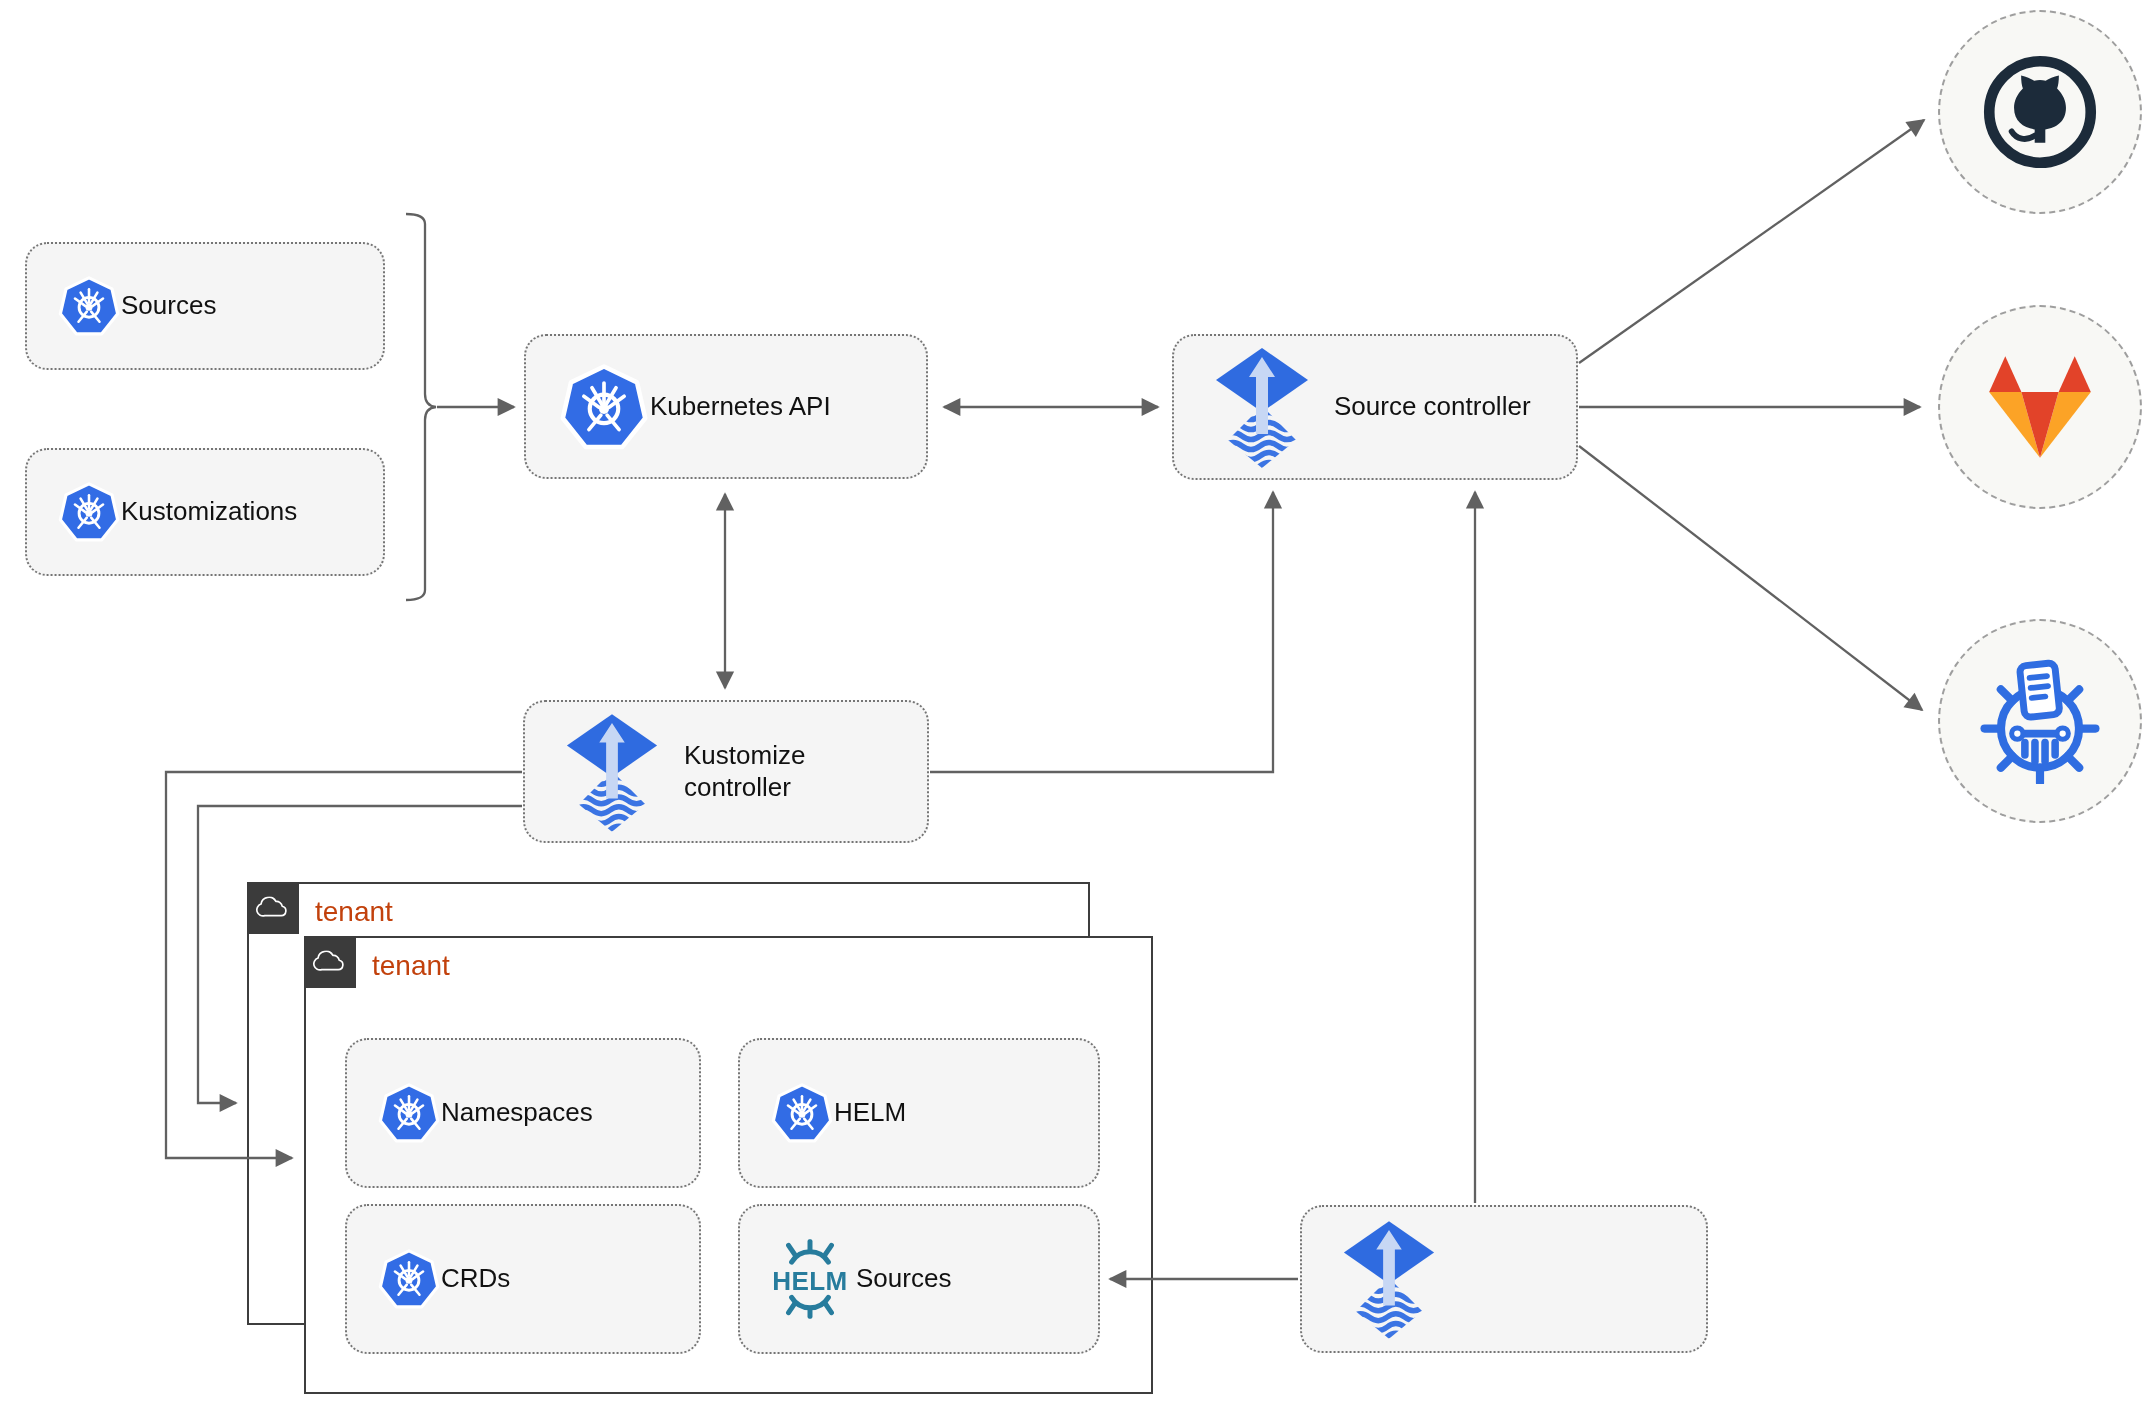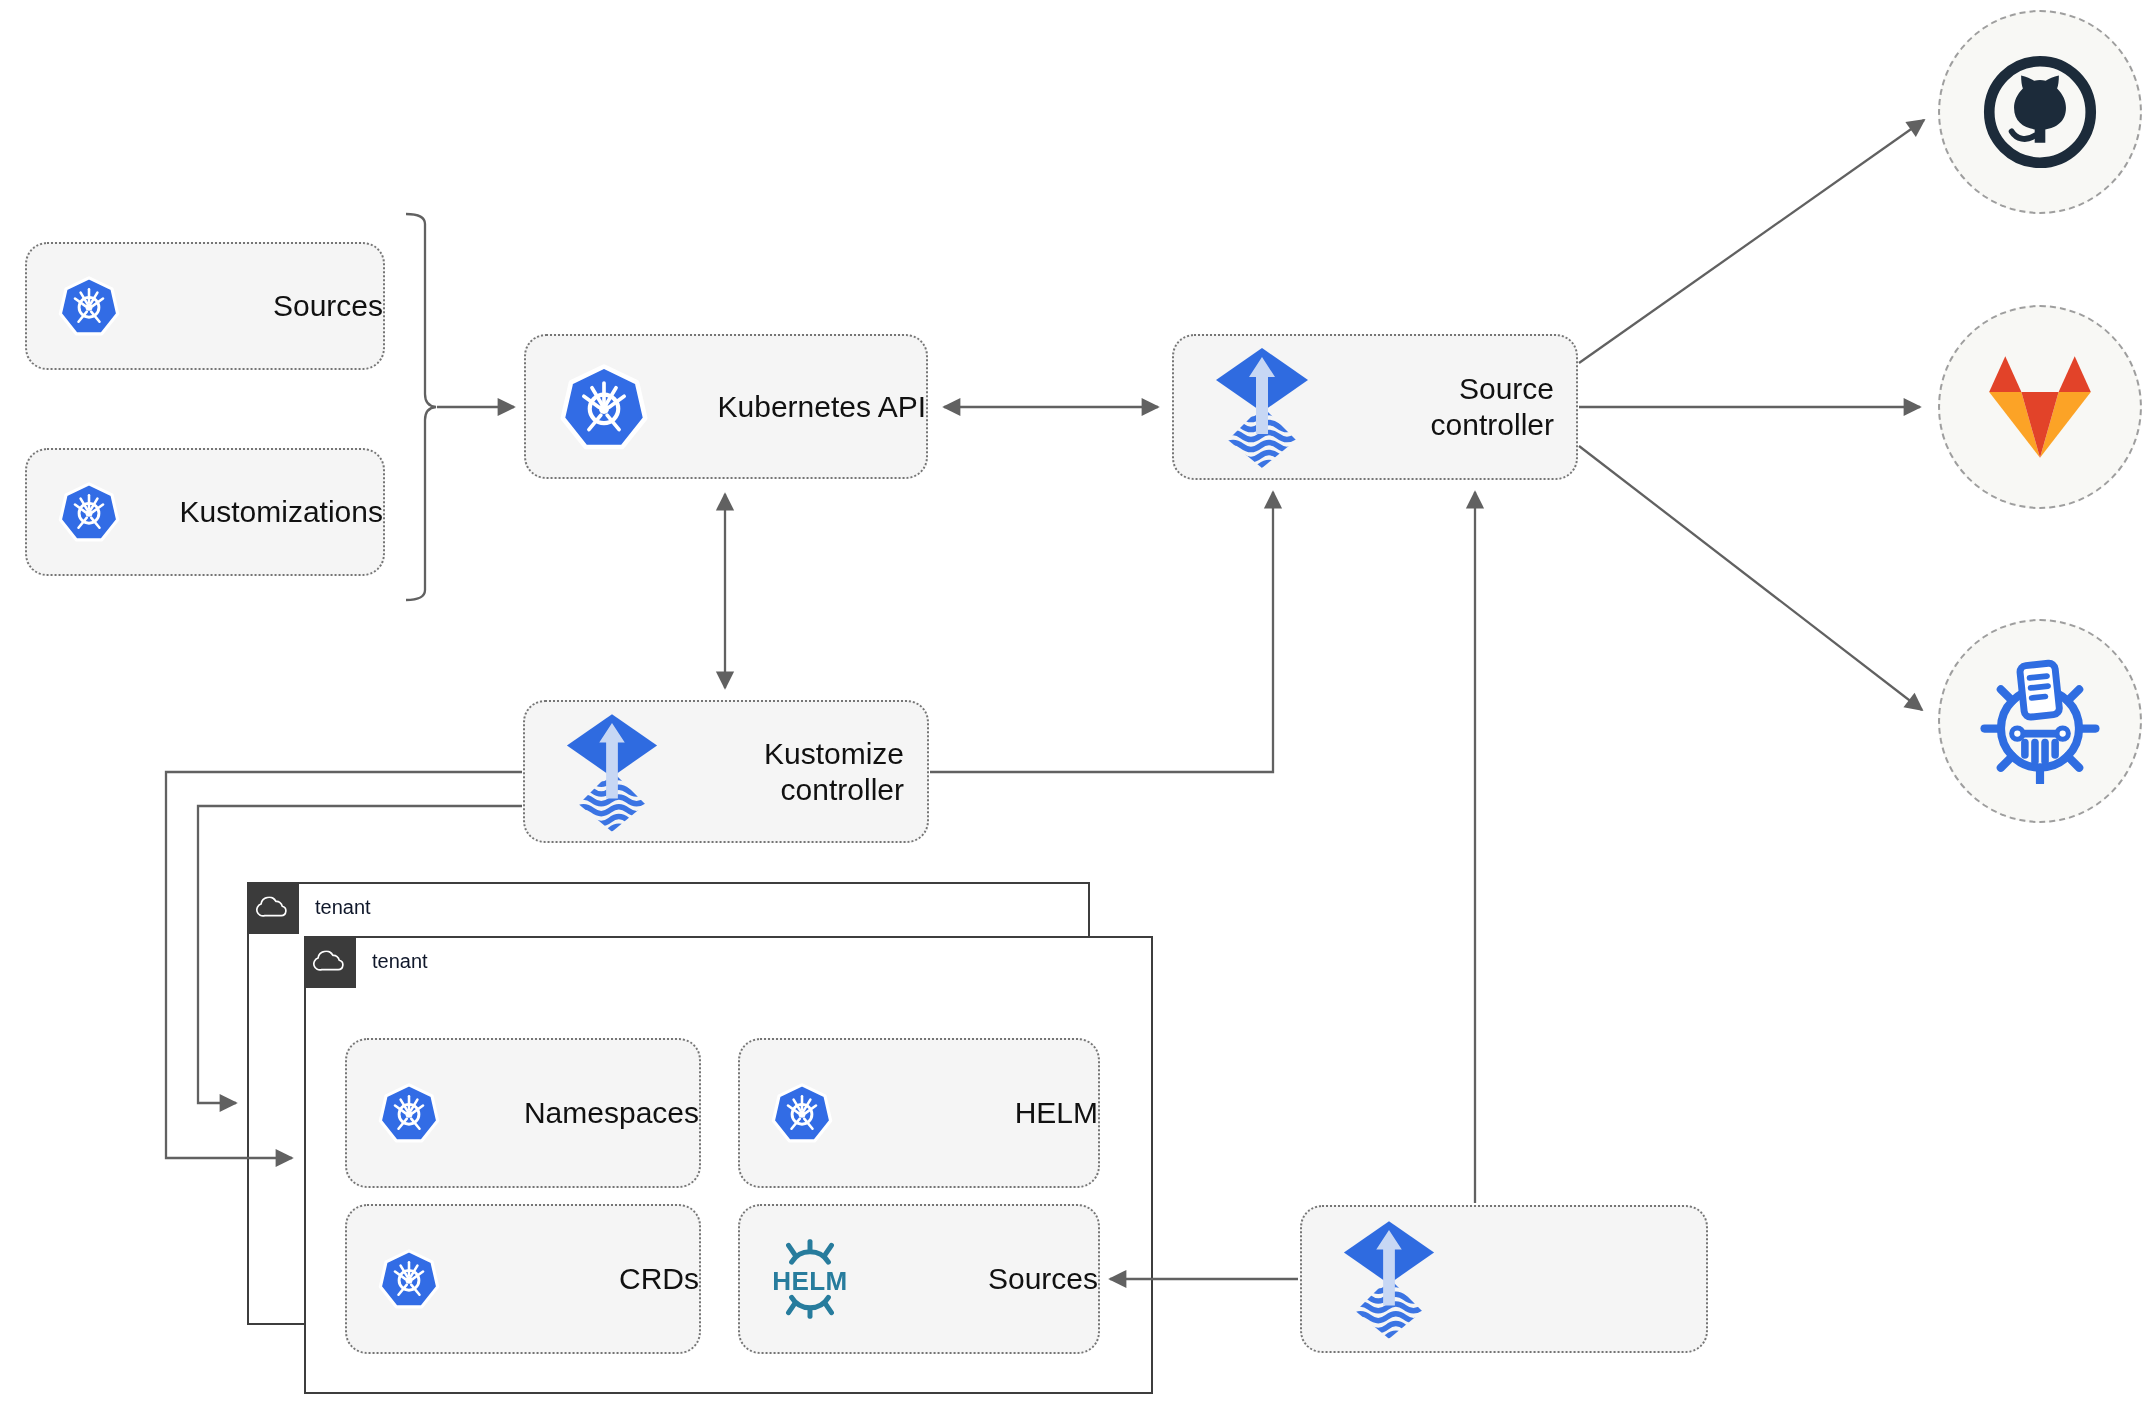--- a/index.html
+++ b/index.html
@@ -4,21 +4,21 @@
 <style>
   html,body{margin:0;padding:0;background:#ffffff;}
   .canvas{position:relative;width:2144px;height:1407px;background:#ffffff;
           font-family:"Liberation Sans","DejaVu Sans",sans-serif;overflow:hidden;}
 
   
   .node{position:absolute;box-sizing:border-box;background:#f5f5f5;
         border:2px dotted #757575;border-radius:22px;display:flex;
         align-items:center;z-index:4;}
   .node .ic{flex:0 0 auto;}
-  .node .lbl{flex:1;text-align:right;font-size:30px;color:#111;line-height:1.2;}
+  .node .lbl{flex:1;text-align:left;font-size:26px;color:#111;line-height:1.2;}
   .node .lbl .wrap{display:block;margin:15px auto;}
 
   #sources          {left:25px;  top:242px; width:360px; height:128px;}
   #kustomizations   {left:25px;  top:448px; width:360px; height:128px;}
   #k8s-api          {left:524px; top:334px; width:404px; height:145px;}
   #source-ctl       {left:1172px;top:334px; width:406px; height:146px;}
   #kustomize-ctl    {left:523px; top:700px; width:406px; height:143px;}
   #helm-ctl         {left:1300px;top:1205px;width:408px; height:148px;}
   #namespaces       {left:345px; top:1038px;width:356px; height:150px;z-index:6;}
   #rbac             {left:738px; top:1038px;width:362px; height:150px;z-index:6;}
@@ -34,21 +34,21 @@
   #kustomize-ctl .wrap{width:220px;}
   #helm-ctl .wrap{width:180px;}
 
   
   .tenant{position:absolute;box-sizing:border-box;background:#ffffff;
           border:2px solid #3d3d3d;}
   #tenant-outer{left:247px;top:882px;width:843px;height:443px;z-index:2;}
   #tenant-inner{left:304px;top:936px;width:849px;height:458px;z-index:3;}
   .tenant .badge{position:absolute;left:-2px;top:-2px;width:52px;height:52px;
                  background:#3b3b3b;display:flex;align-items:center;justify-content:center;}
-  .tenant .tlabel{position:absolute;left:66px;top:12px;font-size:20px;color:#0f172a;}
+  .tenant .tlabel{position:absolute;left:66px;top:12px;font-size:28px;color:#c2410c;}
 
   
   .provider{position:absolute;box-sizing:border-box;width:204px;height:204px;
             border:2px dashed #9e9e9e;border-radius:50%;background:#f8f8f5;
             display:flex;align-items:center;justify-content:center;z-index:4;}
   #prov-github   {left:1938px;top:10px;}
   #prov-gitlab   {left:1938px;top:305px;}
   #prov-kustomize{left:1938px;top:619px;}
 
   

